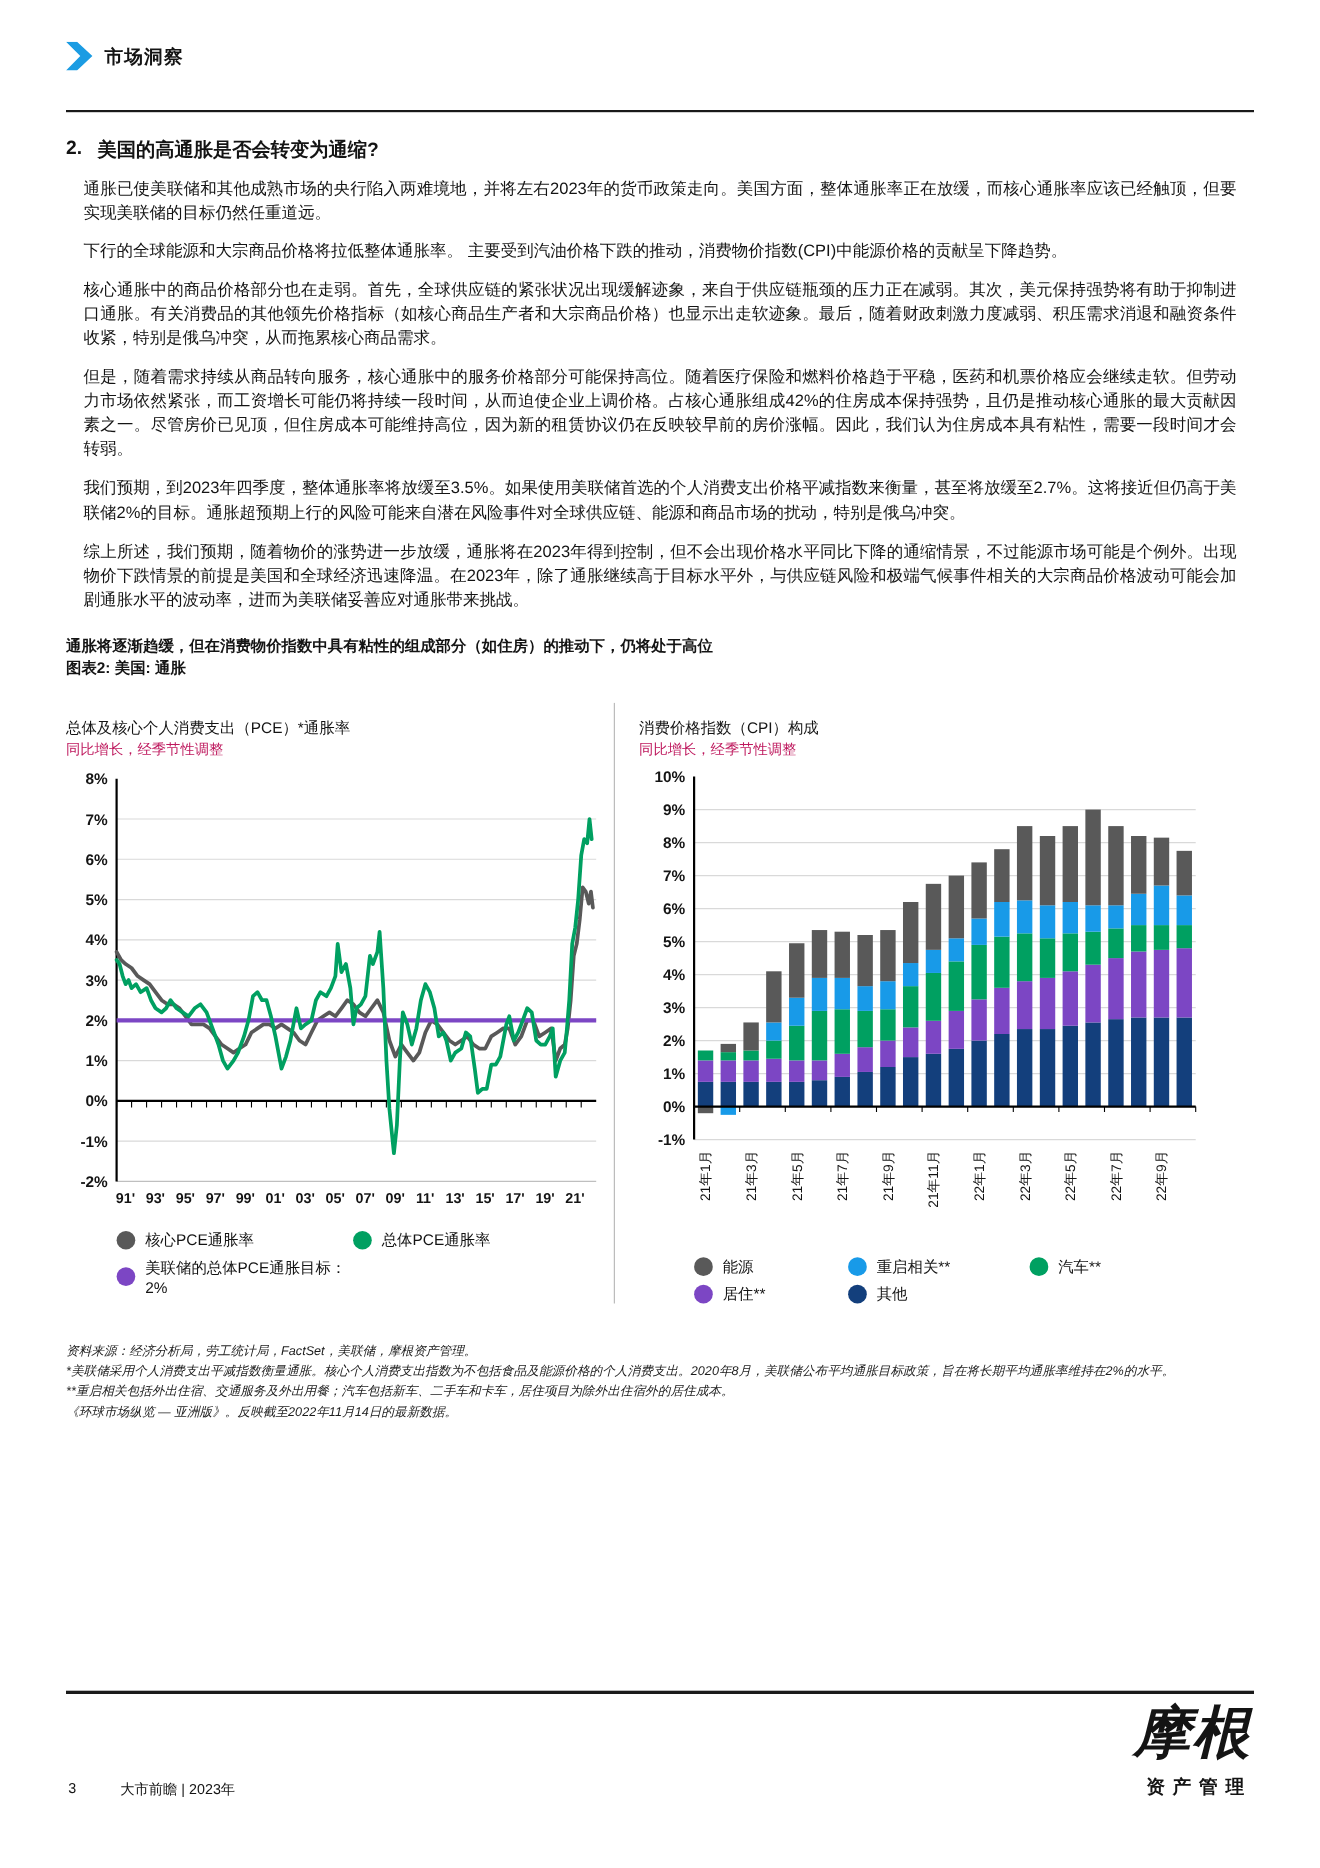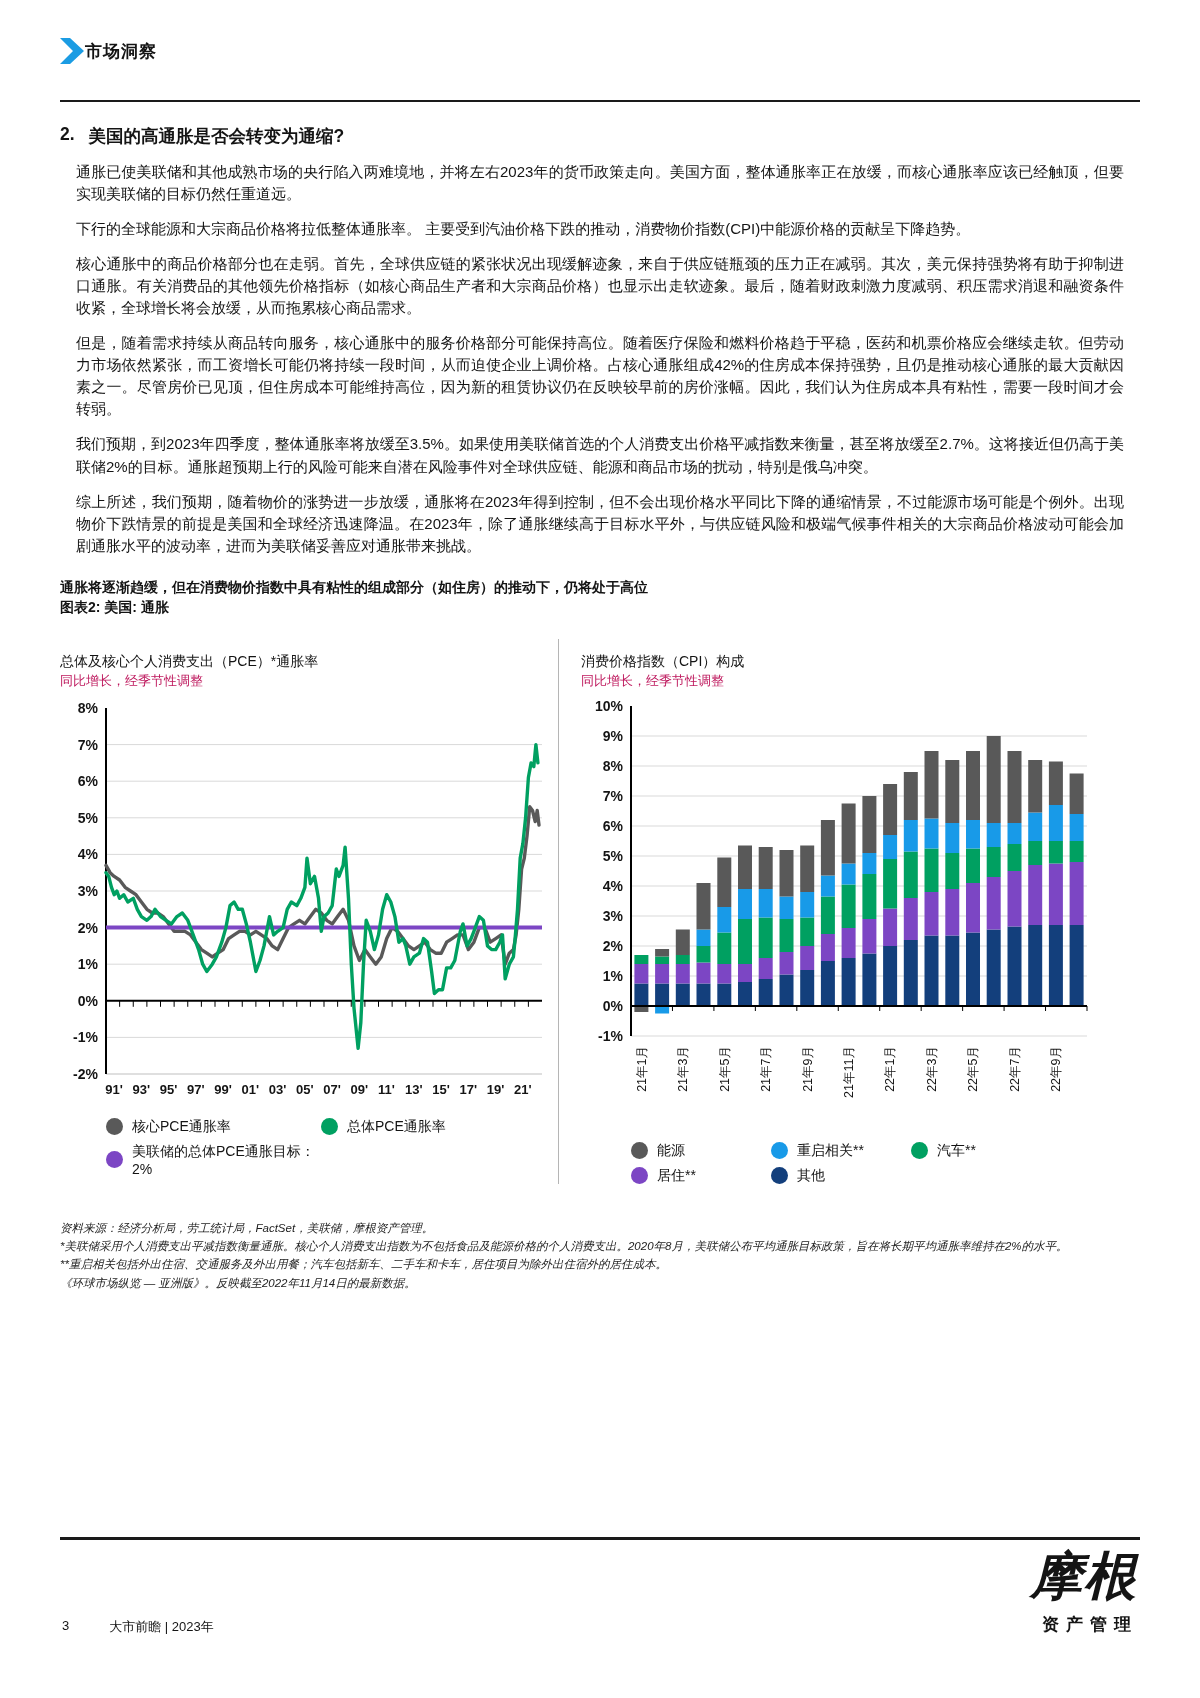--- a/index.html
+++ b/index.html
@@ -1,20 +1,20 @@
 <!DOCTYPE html>
 <html><head>
 <meta charset="utf-8">
 <style>
   html,body{margin:0;padding:0;background:#ffffff;}
   body{font-family:"Liberation Sans","DejaVu Sans",sans-serif;color:#141414;}
   .page{position:relative;width:1200px;height:1698px;background:#fff;overflow:hidden;}
   .content{margin:0 60px;}
   
-  .brand-row{display:flex;align-items:center;padding-top:38px;}
+  .brand-row{display:flex;align-items:center;gap:10px;padding-top:38px;}
   .brand-text{font-size:17px;font-weight:700;letter-spacing:1px;}
   .top-rule{border:none;border-top:2px solid #1a1a1a;margin:36px 0 0 0;}
   
   .h2{display:flex;gap:14px;font-size:17.5px;font-weight:700;margin:22px 0 6px 0;}
   
   .para{font-size:15px;line-height:1.47;margin:13px 16px;text-align:justify;}
   .fig-intro{font-size:14px;font-weight:700;margin:22px 0 2px 0;}
   .fig-label{font-size:14px;font-weight:700;margin:0 0 18px 0;}
   
   .charts-row{display:flex;align-items:stretch;}
@@ -24,21 +24,21 @@
   .chart-title{font-size:14px;font-weight:400;margin:18px 0 1px 0;}
   .chart-subtitle{font-size:13px;margin:0 0 8px 0;color:#be185d;}
   .legend{margin-top:2px;}
   .legend-row{display:flex;align-items:center;margin-bottom:7px;}
   .legend-item{display:flex;align-items:center;gap:9px;font-size:14px;}
   .dot{width:17px;height:17px;border-radius:50%;flex:0 0 17px;background:#888;}
   .legend-left{margin-left:46px;}
   .legend-left .legend-item:first-child{width:215px;}
   .legend-right{margin-left:50px;}
   .legend-right .legend-item{width:140px;}
-  .legend-right .legend-item.wide{width:140px;text-align:center;}
+  .legend-right .legend-item.wide{width:165px;text-align:center;}
   
   .footnotes{margin-top:27px;font-size:11.5px;line-height:1.6;color:#1c1c1c;font-style:italic;}
   .footnote{margin:0;}
   
   .footer-rule{position:absolute;left:60px;right:60px;top:1537px;border:none;border-top:3px solid #1a1a1a;margin:0;}
   .footer-left{position:absolute;left:62px;top:1618px;display:flex;gap:40px;font-size:13px;}
   .page-num{font-weight:400;}
   .doc-title{font-weight:400;}
   .logo-block{position:absolute;right:62px;top:1548px;text-align:right;}
   .logo-main{font-family:"Liberation Serif","DejaVu Serif",serif;font-style:italic;font-weight:700;font-size:52px;line-height:1.1;letter-spacing:2px;}
@@ -60,21 +60,21 @@
 
     <hr class="top-rule">
 
     <div class="h2">
       <span>2.</span>
       <span>美国的高通胀是否会转变为通缩?</span>
     </div>
 
     <p class="para">通胀已使美联储和其他成熟市场的央行陷入两难境地，并将左右2023年的货币政策走向。美国方面，整体通胀率正在放缓，而核心通胀率应该已经触顶，但要实现美联储的目标仍然任重道远。</p>
     <p class="para">下行的全球能源和大宗商品价格将拉低整体通胀率。 主要受到汽油价格下跌的推动，消费物价指数(CPI)中能源价格的贡献呈下降趋势。</p>
-    <p class="para">核心通胀中的商品价格部分也在走弱。首先，全球供应链的紧张状况出现缓解迹象，来自于供应链瓶颈的压力正在减弱。其次，美元保持强势将有助于抑制进口通胀。有关消费品的其他领先价格指标（如核心商品生产者和大宗商品价格）也显示出走软迹象。最后，随着财政刺激力度减弱、积压需求消退和融资条件收紧，全球增长将会放缓，从而拖累核心商品需求。</p>
+    <p class="para">核心通胀中的商品价格部分也在走弱。首先，全球供应链的紧张状况出现缓解迹象，来自于供应链瓶颈的压力正在减弱。其次，美元保持强势将有助于抑制进口通胀。有关消费品的其他领先价格指标（如核心商品生产者和大宗商品价格）也显示出走软迹象。最后，随着财政刺激力度减弱、积压需求消退和融资条件收紧，特别是俄乌冲突，从而拖累核心商品需求。</p>
     <p class="para">但是，随着需求持续从商品转向服务，核心通胀中的服务价格部分可能保持高位。随着医疗保险和燃料价格趋于平稳，医药和机票价格应会继续走软。但劳动力市场依然紧张，而工资增长可能仍将持续一段时间，从而迫使企业上调价格。占核心通胀组成42%的住房成本保持强势，且仍是推动核心通胀的最大贡献因素之一。尽管房价已见顶，但住房成本可能维持高位，因为新的租赁协议仍在反映较早前的房价涨幅。因此，我们认为住房成本具有粘性，需要一段时间才会转弱。</p>
     <p class="para">我们预期，到2023年四季度，整体通胀率将放缓至3.5%。如果使用美联储首选的个人消费支出价格平减指数来衡量，甚至将放缓至2.7%。这将接近但仍高于美联储2%的目标。通胀超预期上行的风险可能来自潜在风险事件对全球供应链、能源和商品市场的扰动，特别是俄乌冲突。</p>
     <p class="para">综上所述，我们预期，随着物价的涨势进一步放缓，通胀将在2023年得到控制，但不会出现价格水平同比下降的通缩情景，不过能源市场可能是个例外。出现物价下跌情景的前提是美国和全球经济迅速降温。在2023年，除了通胀继续高于目标水平外，与供应链风险和极端气候事件相关的大宗商品价格波动可能会加剧通胀水平的波动率，进而为美联储妥善应对通胀带来挑战。</p>
 
     <div class="fig-intro">通胀将逐渐趋缓，但在消费物价指数中具有粘性的组成部分（如住房）的推动下，仍将处于高位</div>
     <div class="fig-label">图表2: 美国: 通胀</div>
 
     <div class="charts-row">
 
       <div class="chart-col-left">

